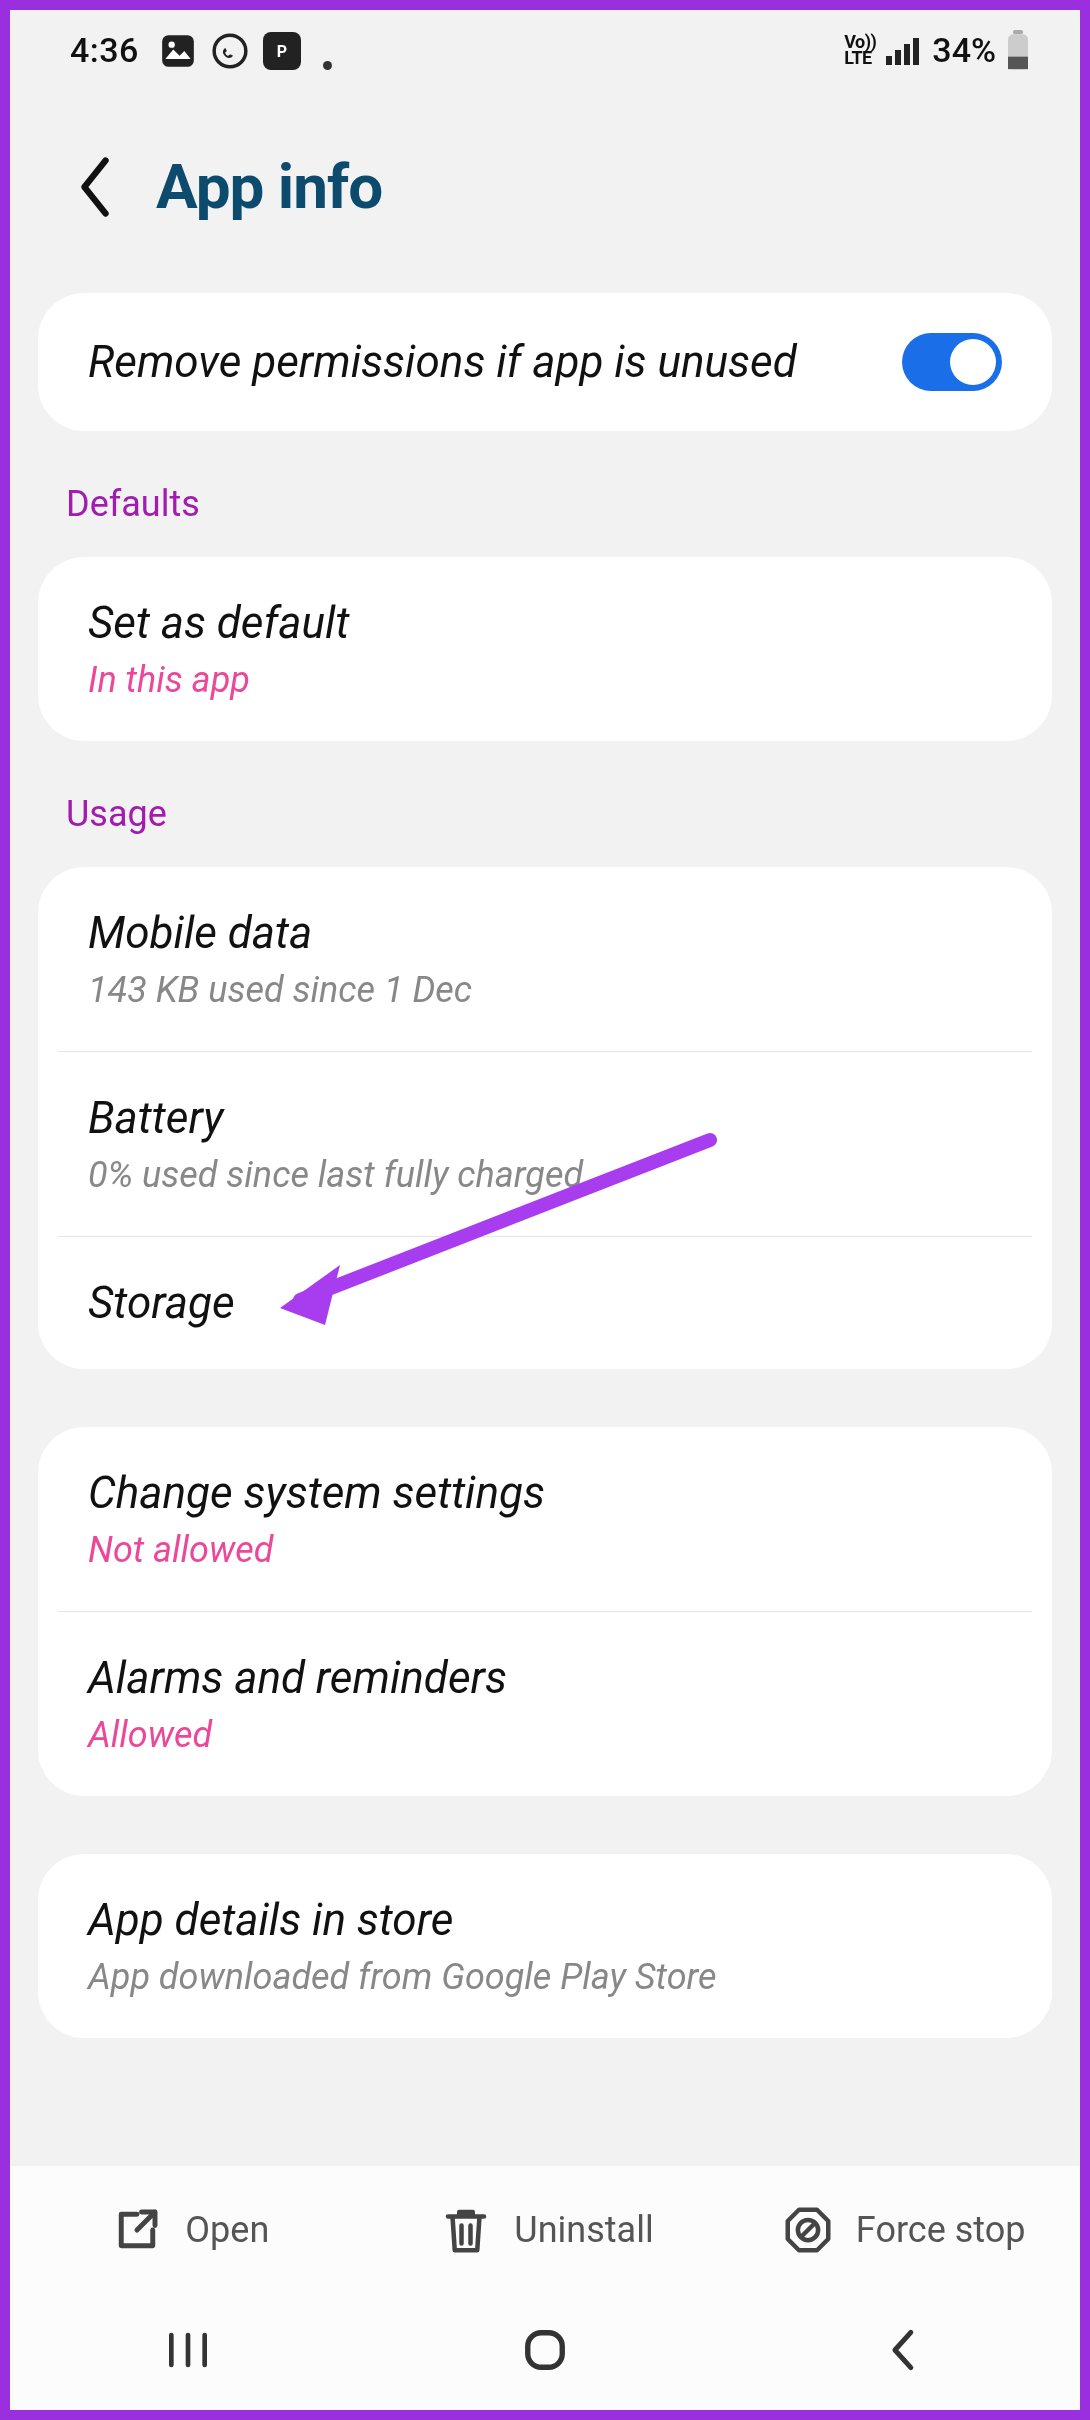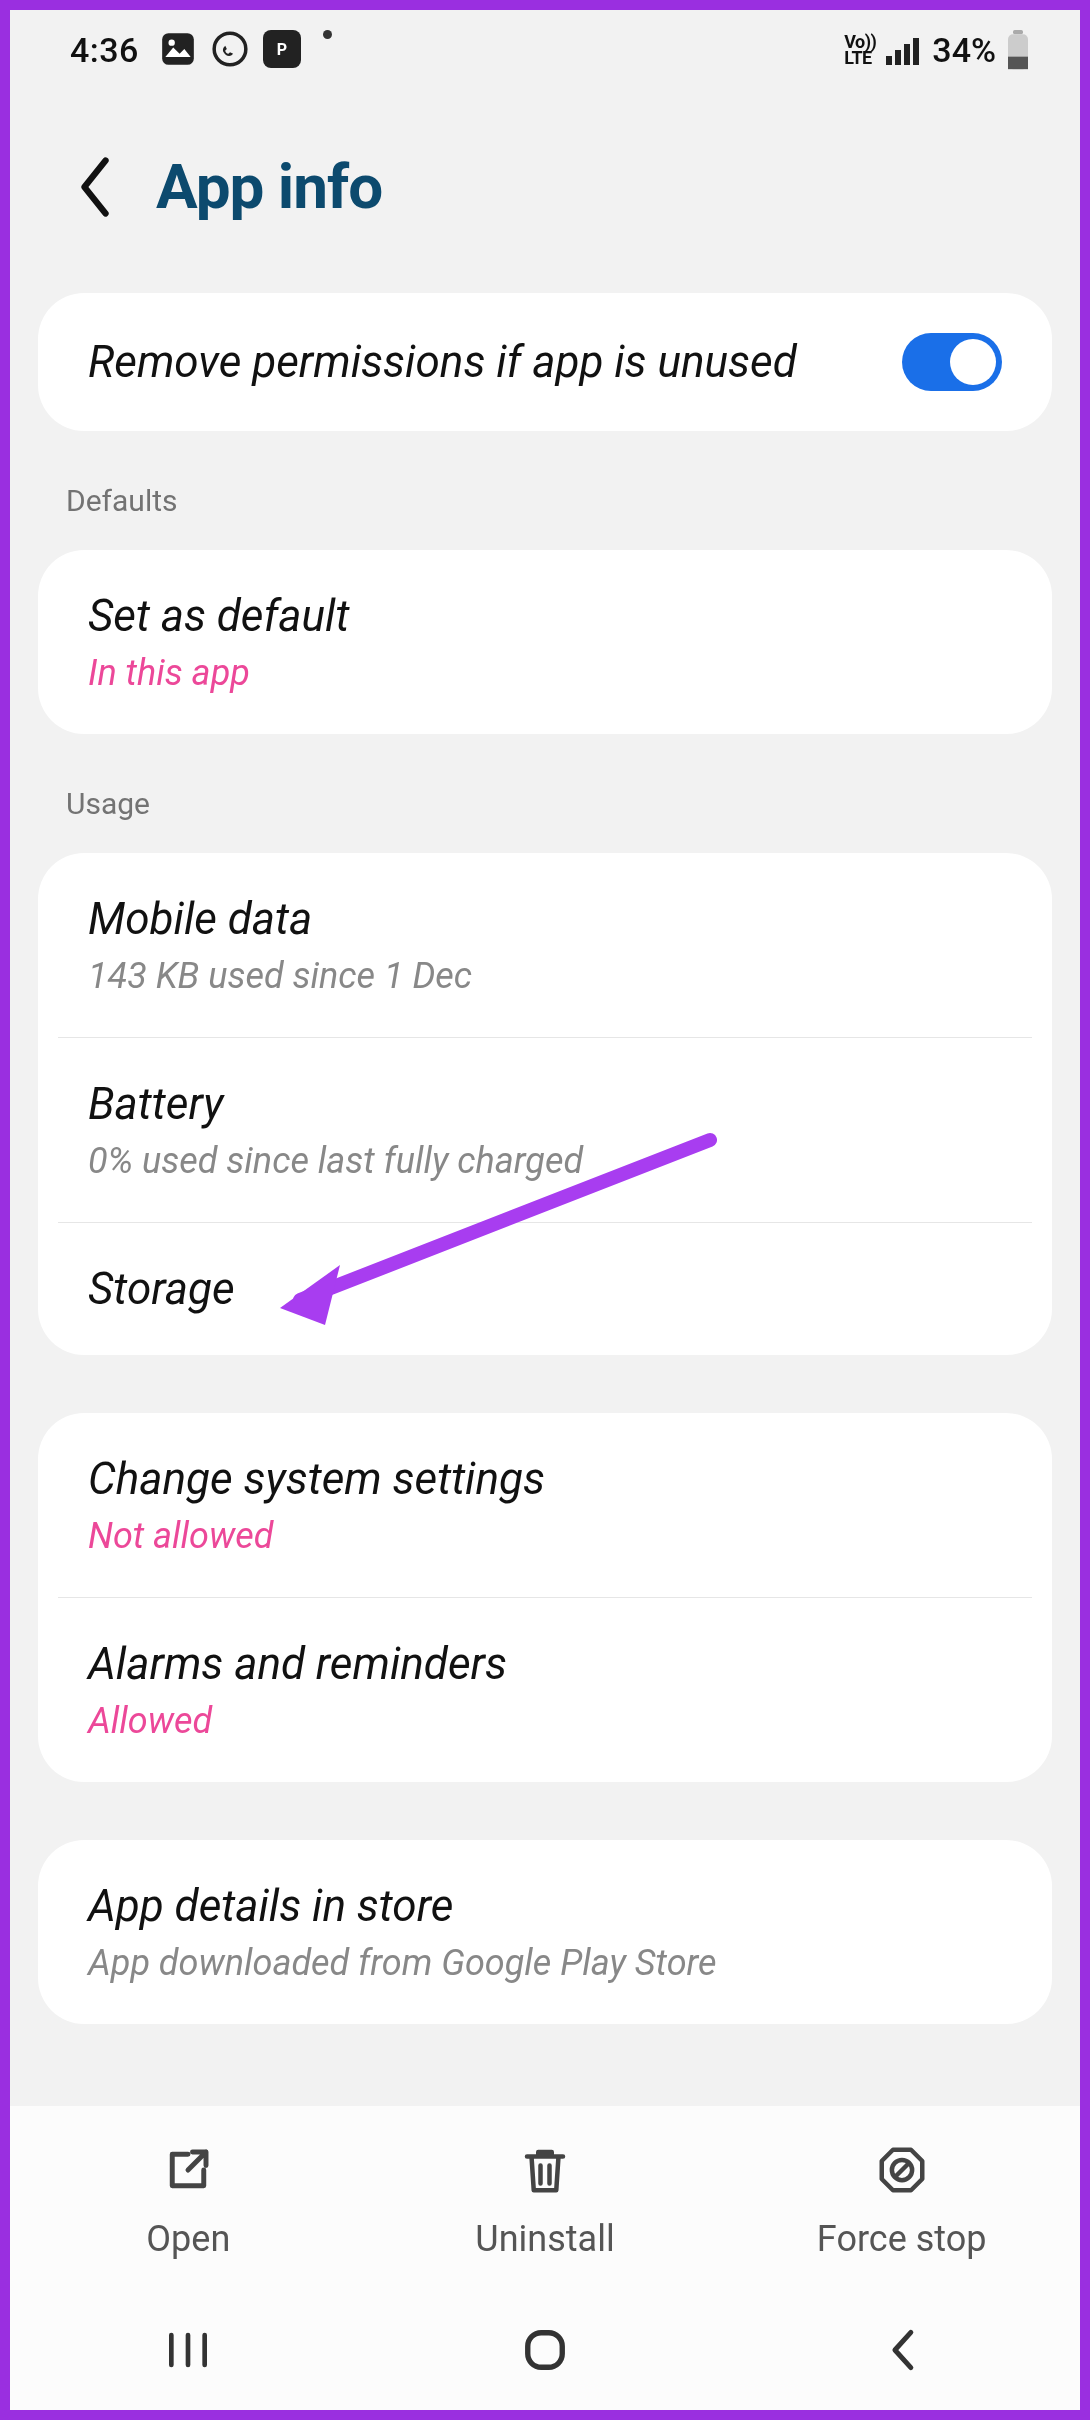--- a/index.html
+++ b/index.html
@@ -21,41 +21,41 @@
   
   .status-bar {
     height: 80px;
     display: flex;
     align-items: center;
     justify-content: space-between;
     padding: 0 50px 0 60px;
     font-size: 34px;
     color: #111;
   }
-  .status-left { display: flex; align-items: flex-start; gap: 14px; }
+  .status-left { display: flex; align-items: flex-end; gap: 14px; }
   .status-right { display: flex; align-items: center; gap: 10px; }
   .clock { font-weight: 500; letter-spacing: 0.5px; margin-right: 6px; }
   .st-icon { display: inline-flex; align-items: center; justify-content: center; }
   .st-box { width: 38px; height: 38px; background: #222; border-radius: 8px; display:flex; align-items:center; justify-content:center; color:#fff; font-size:16px; font-weight:700;}
   .st-dot { width: 9px; height: 9px; background:#333; border-radius:50%; margin-left:8px;}
   .battery-pct { font-weight:500;text-align:center; }
 
   
   .header {
     display: flex;
     align-items: center;
     padding: 60px 40px 70px 60px;
     gap: 36px;
   }
   .back-arrow { width: 50px; height: 50px; display:flex; align-items:center; justify-content:center; }
   .page-title { font-size: 62px; font-weight: 700; color:#0c4a6e; letter-spacing:-1px;}
 
   
   .content { flex: 1; padding: 0 28px; display:flex; flex-direction:column; gap: 0; }
-  .section-label { font-size: 30px; color:#737373; padding: 52px 28px 32px 28px; font-weight:400; }
+  .section-label { font-size: 36px; color:#a21caf; padding: 52px 28px 32px 28px; font-weight:400; }
   .card {
     background: #fff;
     border-radius: 46px;
     padding: 0;
     overflow: hidden;
   }
   .row {
     padding: 40px 50px;
     display: flex;
     flex-direction: column;
@@ -77,21 +77,21 @@
     position:absolute; right:6px; top:6px; width:46px; height:46px; border-radius:50%; background:#fff;
   }
 
   
   .action-bar {
     display:flex; justify-content: space-around; align-items:center;
     padding: 34px 0 30px 0;
     background: #fcfcfc;
   }
   .action-btn {
-    display:flex; flex-direction:column; align-items:center; gap:18px;
+    display:flex; flex-direction:row; align-items:center; gap:18px;
     width: 33%;
     justify-content: center;
   }
   .action-icon { width: 60px; height: 60px; display:flex; align-items:center; justify-content:center; }
   .action-label { font-size: 36px; color:#555; }
 
   
   .nav-bar {
     display:flex; justify-content: space-around; align-items:center;
     height: 120px;

